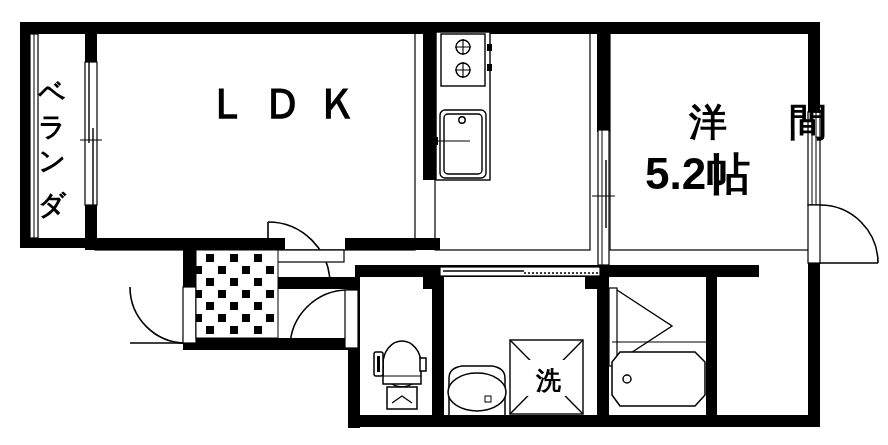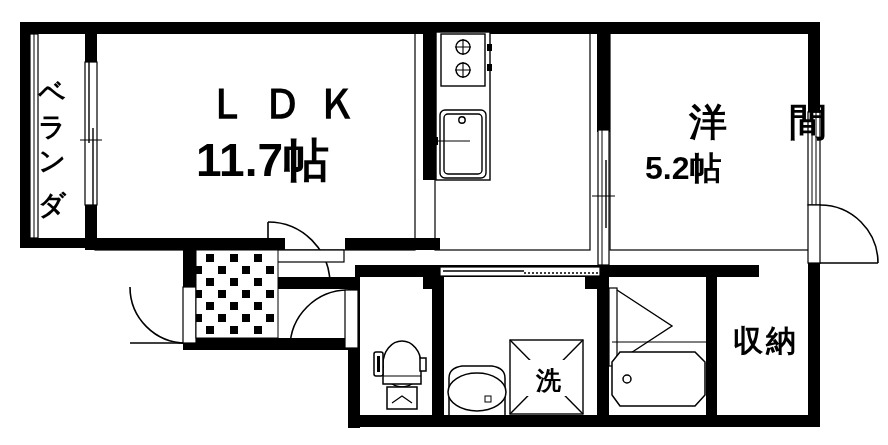--- a/index.html
+++ b/index.html
@@ -37,21 +37,21 @@
   }
   .lbl-ldk-area {
     font-size: 46px;
     letter-spacing: 0px;
   }
   .lbl-yoma-name {
     font-size: 38px;
     letter-spacing: 12px;
   }
   .lbl-yoma-area {
-    font-size: 32px;
+    font-size: 44px;
   }
   .lbl-veranda {
     font-size: 27px;
     writing-mode: vertical-rl;
     text-orientation: upright;
     letter-spacing: 5px;
     font-weight: bold;
   }
   .lbl-storage {
     font-size: 30px;
@@ -268,25 +268,23 @@
     </g>
 
     <g fill="none" stroke="#000000" stroke-width="1.3">
       <line x1="612" y1="342" x2="706" y2="342" stroke="#000000" stroke-width="1.2"></line>
     </g>
 
   </svg>
 
   <div class="room-label lbl-ldk-name" style="left:207px; top:83px;">ＬＤＫ</div>
 
-  <div class="room-label lbl-ldk-area" style="left:196px; top:137px;">11.7帖</div>
 
   <div class="room-label lbl-yoma-name" style="left:645px; top:103px;margin-left:44px;">洋　間</div>
 
   <div class="room-label lbl-yoma-area" style="left:645px; top:152px;">5.2帖</div>
 
   <div class="room-label lbl-veranda" style="left:38px; top:62px;">ベランダ</div>
 
-  <div class="room-label lbl-storage" style="left:733px; top:326px;">収納</div>
 
   <div class="room-label lbl-sen" style="left:536px; top:368px;">洗</div>
 
 </div>
 
 </body></html>

